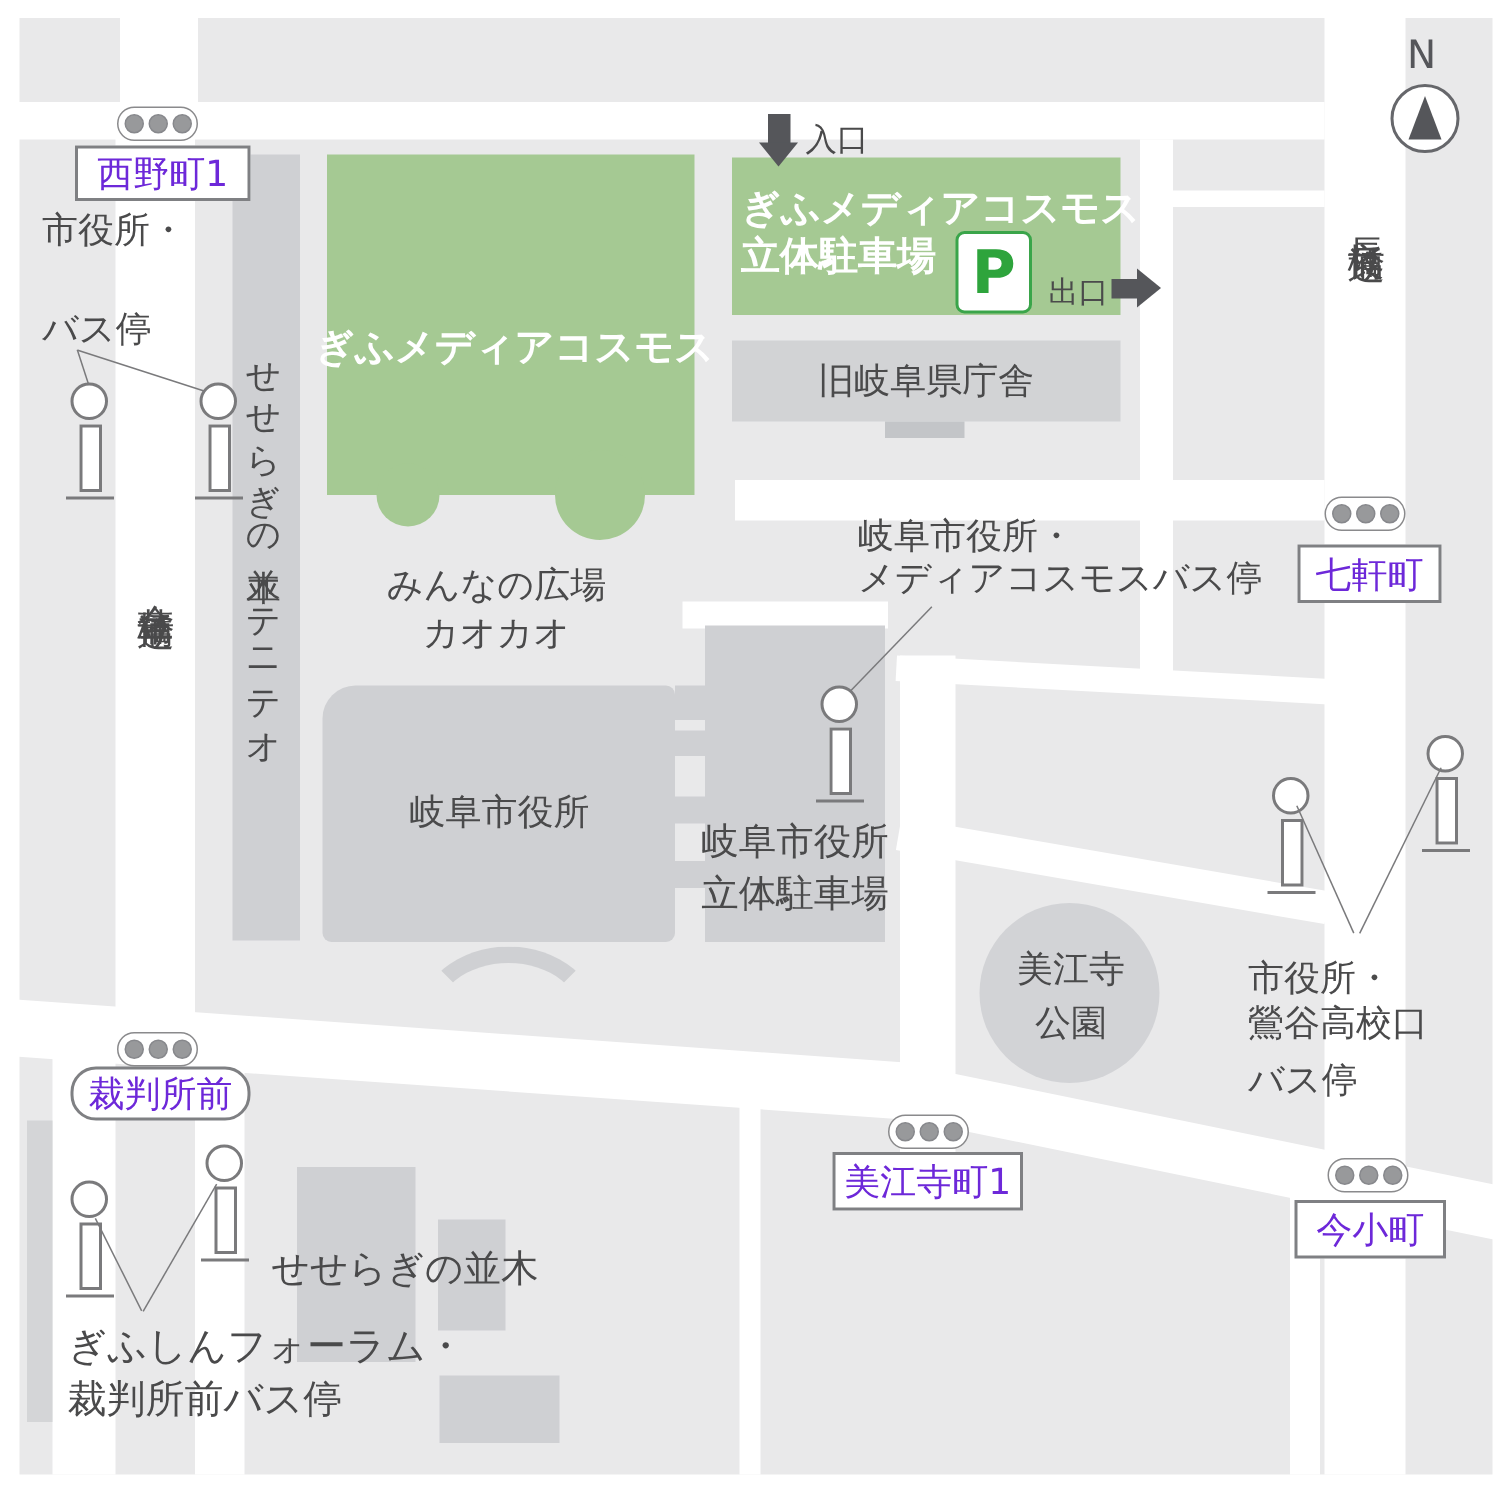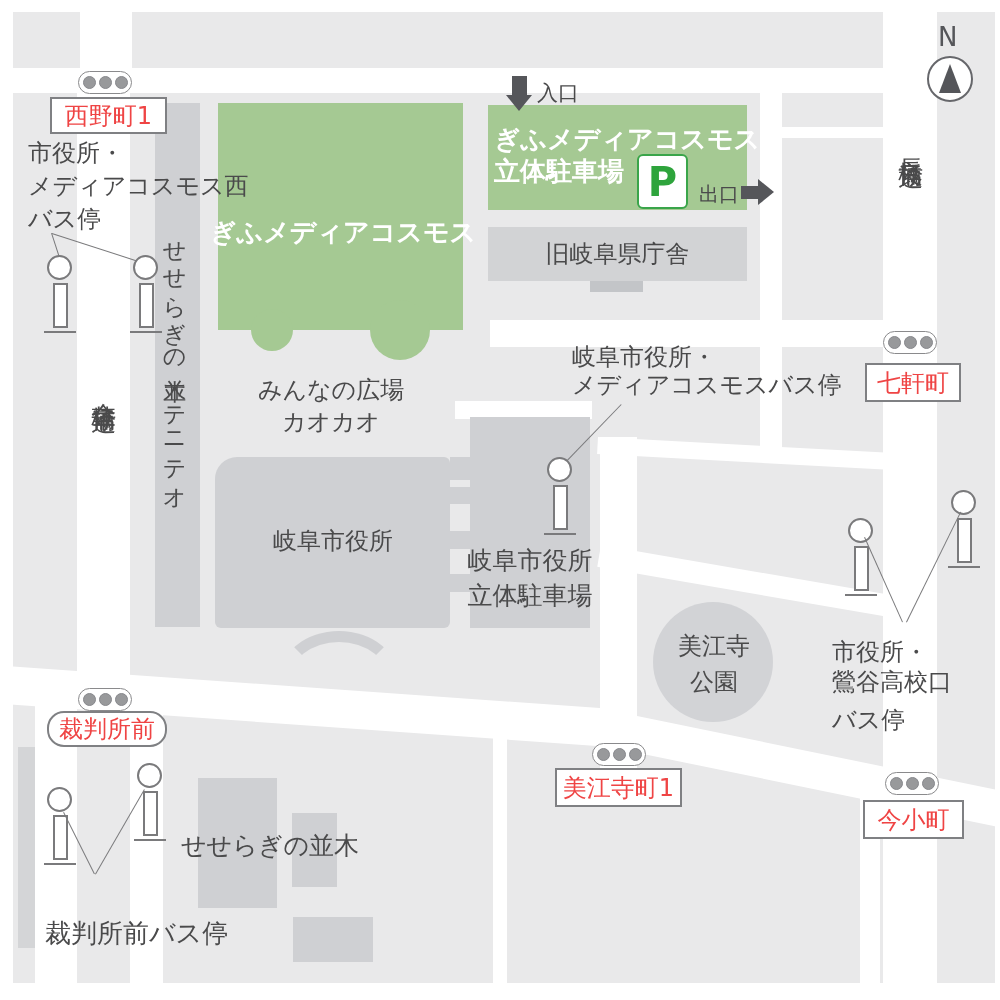--- a/index.html
+++ b/index.html
@@ -7,21 +7,21 @@
          font-family:"DejaVu Sans",sans-serif;}
   .blk{position:absolute;background:#e9e9ea;}
   .road{position:absolute;background:#ffffff;}
   .rrot{transform-origin:0 0;}
   .bld{position:absolute;background:#cfd0d3;}
   .green{position:absolute;background:#a5c993;}
   .lbl{position:absolute;color:#4a4a4b;white-space:nowrap;line-height:1.05;}
   .wlbl{color:#ffffff;font-weight:bold;}
   .ctr{text-align:center;}
   .vtext{writing-mode:vertical-rl;text-orientation:upright;letter-spacing:2px;}
-  .boxlbl{position:absolute;background:#fff;border:2px solid #7f8083;color:#ef4444;
+  .boxlbl{position:absolute;background:#fff;border:2px solid #7f8083;color:#6d28d9;
           display:flex;align-items:center;justify-content:center;font-size:24px;white-space:nowrap;}
   .traffic{position:absolute;width:52px;height:21px;background:#fff;border:1.5px solid #8a8a8c;
            border-radius:12px;display:flex;align-items:center;justify-content:center;gap:3px;}
   .traffic i{width:11px;height:11px;border-radius:50%;background:#98999b;border:1px solid #87888c;}
   .busstop{position:absolute;width:32px;height:82px;}
   .busstop .c{position:absolute;left:3px;top:0;width:21px;height:21px;border:2.5px solid #7a7a7c;border-radius:50%;background:#fff;}
   .busstop .p{position:absolute;left:9px;top:28px;width:11px;height:41px;border:2.5px solid #7a7a7c;background:#fff;}
   .busstop .b{position:absolute;left:0;top:76px;width:32px;border-top:2.5px solid #7a7a7c;}
   .line{position:absolute;height:0;border-top:1.5px solid #7a7a7c;transform-origin:0 0;}
   .arc{position:absolute;left:278px;top:631px;width:100px;height:78px;border:11px solid transparent;
@@ -130,21 +130,20 @@
       <i></i>
       <i></i>
     </div>
   <div class="traffic" style="left:885px;top:772px;">
       <i></i>
       <i></i>
       <i></i>
     </div>
 
   <div class="lbl" style="left:28px;top:141px;font-size:24px;">市役所・</div>
-  <div class="lbl" style="left:28px;top:174px;font-size:24px;">メディアコスモス西</div>
   <div class="lbl" style="left:28px;top:207px;font-size:24px;">バス停</div>
   <div class="line" style="left:52px;top:233px;width:26px;transform:rotate(72deg);"></div>
   <div class="line" style="left:52px;top:233px;width:95px;transform:rotate(17.9deg);"></div>
   <div class="busstop" style="left:44px;top:255px;">
       <span class="c"></span>
       <span class="p"></span>
       <span class="b"></span>
     </div>
   <div class="busstop" style="left:130px;top:255px;">
       <span class="c"></span>
@@ -182,20 +181,21 @@
       <span class="p"></span>
       <span class="b"></span>
     </div>
   <div class="busstop" style="left:134px;top:763px;">
       <span class="c"></span>
       <span class="p"></span>
       <span class="b"></span>
     </div>
   <div class="line" style="left:64px;top:812px;width:69px;transform:rotate(63.4deg);"></div>
   <div class="line" style="left:95px;top:874px;width:98px;transform:rotate(-60deg);"></div>
+  <div class="lbl" style="left:45px;top:885px;font-size:26px;">ぎふしんフォーラム・</div>
   <div class="lbl" style="left:45px;top:920px;font-size:26px;">裁判所前バス停</div>
 
   <div class="lbl" style="left:938px;top:24px;font-size:26px;color:#55565a;">N</div>
   <div style="position:absolute;left:927px;top:56px;width:42px;height:42px;background:#fff;border:2px solid #66676b;border-radius:50%;">
     <div style="position:absolute;left:10px;top:6px;width:0;height:0;border-left:11px solid transparent;border-right:11px solid transparent;border-bottom:29px solid #55565a;"></div>
   </div>
 
 </div>
 
 </body></html>

